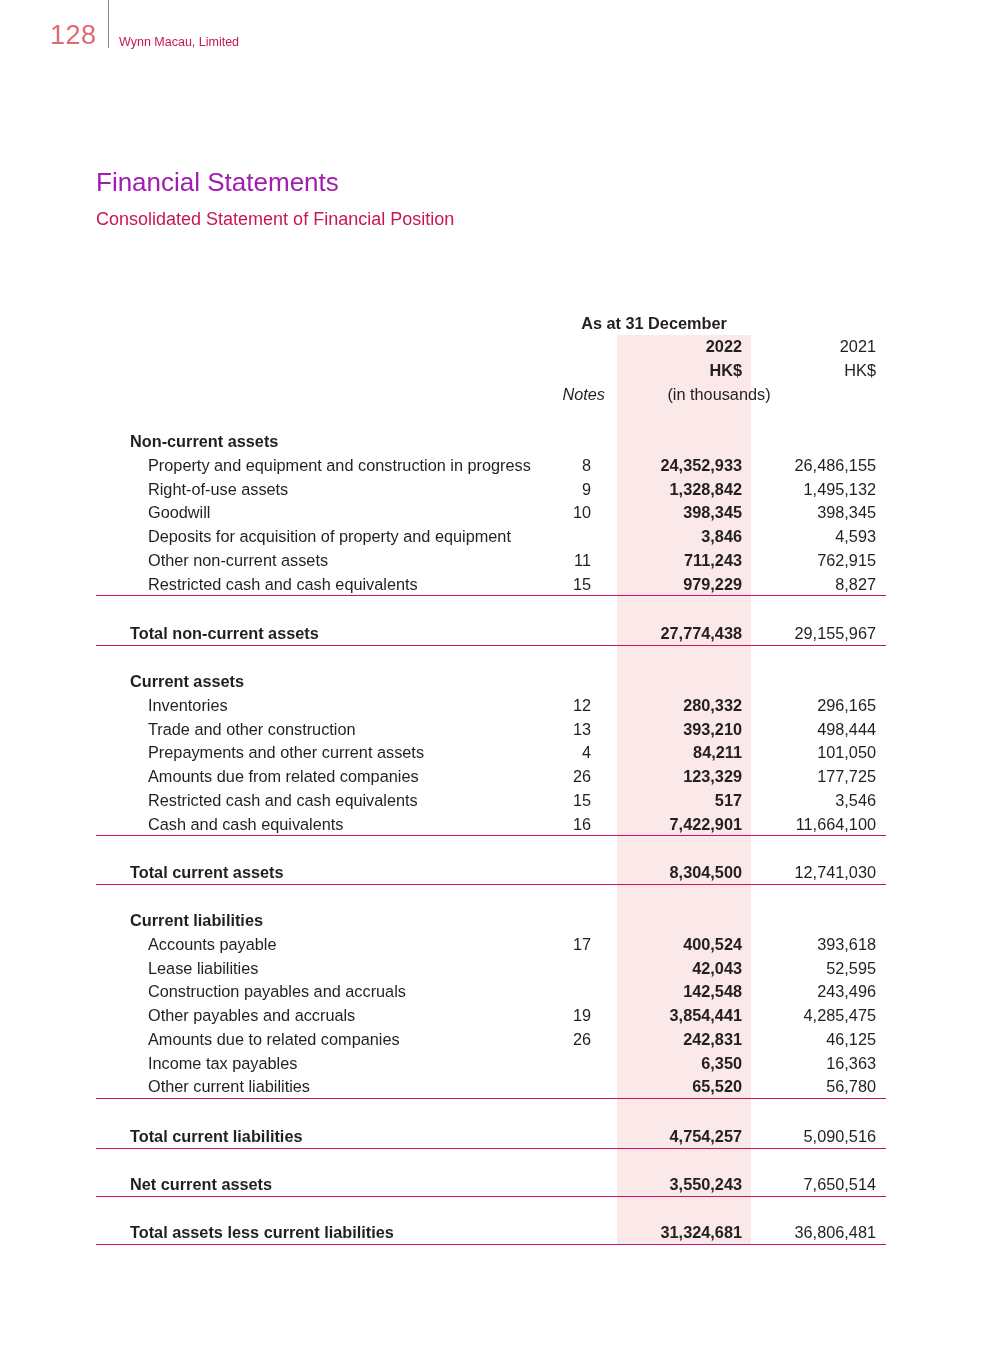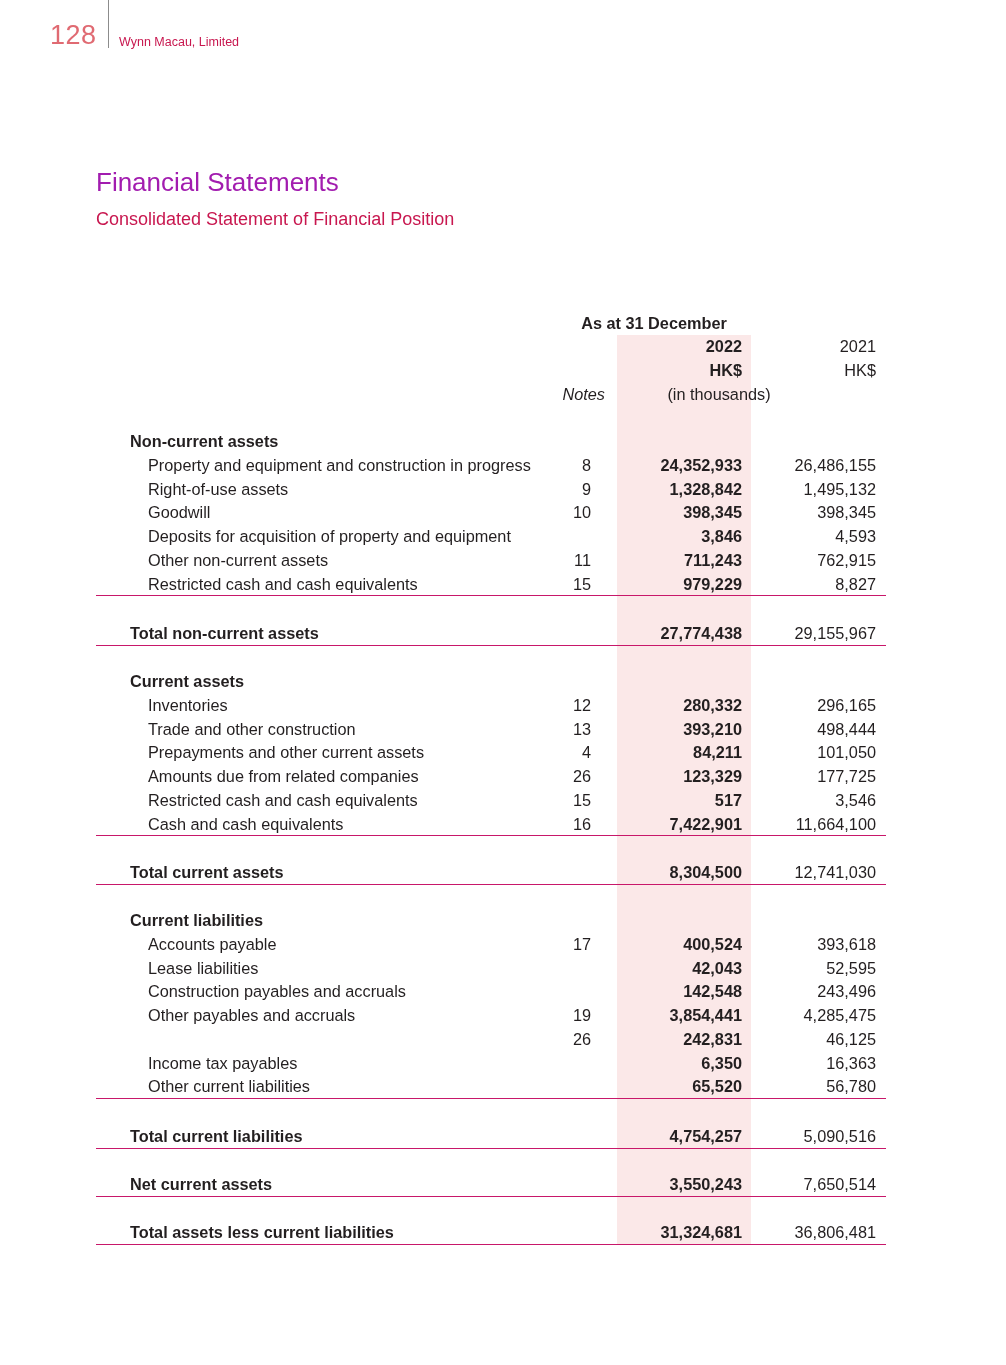--- a/index.html
+++ b/index.html
@@ -192,20 +192,21 @@
     <span class="v22">142,548</span>
     <span class="v21">243,496</span>
   </div>
   <div class="row item" style="top:1004.1px">
     <span class="label">Other payables and accruals</span>
     <span class="note">19</span>
     <span class="v22">3,854,441</span>
     <span class="v21">4,285,475</span>
   </div>
   <div class="row item" style="top:1027.8px">
+    <span class="label">Amounts due to related companies</span>
     <span class="note">26</span>
     <span class="v22">242,831</span>
     <span class="v21">46,125</span>
   </div>
   <div class="row item" style="top:1051.5px">
     <span class="label">Income tax payables</span>
     <span class="note"></span>
     <span class="v22">6,350</span>
     <span class="v21">16,363</span>
   </div>

